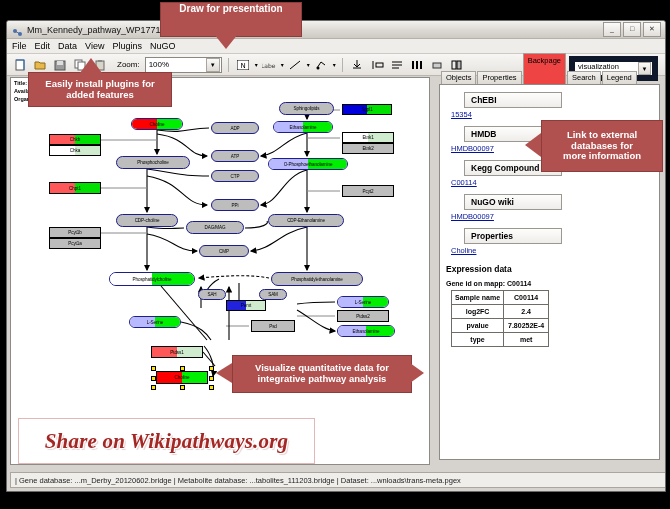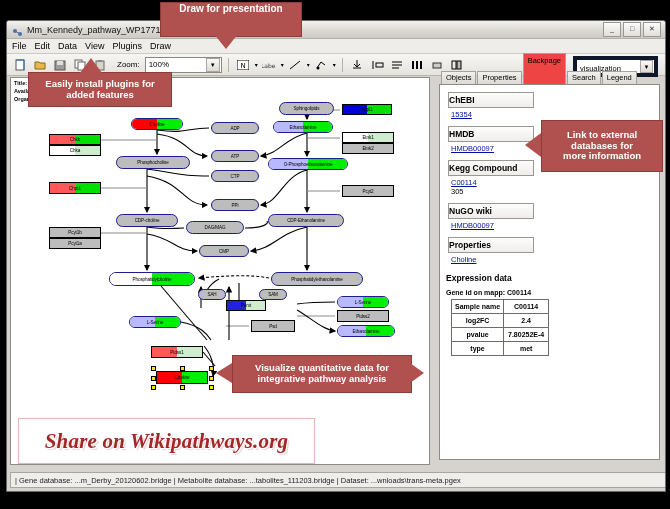--- a/index.html
+++ b/index.html
@@ -26,42 +26,42 @@
   .tbi{width:15px;height:15px;border:1px solid transparent;display:flex;align-items:center;justify-content:center;}
   .tbi svg{display:block;}
   .zoomlbl{font-size:8px;color:#000;margin-left:6px;margin-right:2px;}
   .zoomsel{width:72px;height:14px;border:1px solid #8b8781;background:#fff;font-size:8px;
            display:flex;align-items:center;padding-left:3px;position:relative;color:#000;}
   .zoomsel .arr{position:absolute;right:1px;top:0;width:12px;height:12px;background:linear-gradient(#fafaf9,#dedad4);
                 border:1px solid #a9a49e;display:flex;align-items:center;justify-content:center;font-size:6px;}
   .sep{width:1px;height:14px;background:#b6b2ac;margin:0 3px;}
   .tdd{font-size:6px;color:#000;display:flex;align-items:center;gap:1px;}
 
-  .vissel{position:absolute;right:7px;top:35px;width:74px;height:13px;border:4px solid #0f172a;background:#fff;
-          font-size:7.5px;display:flex;align-items:flex-end;padding-left:3px;color:#000;}
+  .vissel{position:absolute;right:7px;top:35px;width:74px;height:13px;border:6px solid #0f172a;background:#fff;
+          font-size:7.5px;display:flex;align-items:flex-start;padding-left:3px;color:#000;}
   .vissel .arr{position:absolute;right:1px;top:0px;width:11px;height:11px;background:linear-gradient(#fafaf9,#dedad4);
                border:1px solid #a9a49e;display:flex;align-items:center;justify-content:center;font-size:6px;}
 
   
   .canvas{position:absolute;left:3px;top:56px;width:418px;height:386px;background:#fff;border:1px solid #8e8a85;
           overflow:hidden;}
   .hdrtxt{position:absolute;left:3px;font-size:5.5px;color:#000;font-weight:bold;}
   .statusbar{position:absolute;left:3px;bottom:3px;width:650px;height:14px;background:#f0eeeb;
              border:1px solid #a9a59f;font-size:7.5px;color:#222;display:flex;align-items:center;padding-left:4px;}
 
   
   .rpanel{position:absolute;right:3px;top:50px;width:231px;height:389px;}
   .tabstrip{display:flex;align-items:flex-end;height:14px;padding-left:10px;}
   .tab{font-size:7.5px;padding:1px 4px 1px 4px;border:1px solid #a5a19b;background:linear-gradient(#f2f0ed,#ddd9d3);
        margin-right:1px;color:#000;line-height:10px;}
   .tab.active{background:#ef4444;border-bottom:1px solid #fff;padding-top:2px;padding-bottom:18px;font-weight:normal;}
   .panelbody{position:absolute;left:8px;top:13px;width:219px;height:374px;background:#fff;border:1px solid #8e8a85;
              overflow:hidden;}
-  .bp-box{margin:7px 0 2px 8px;width:84px;border:1px solid #9b9792;background:linear-gradient(#fdfdfc,#efedea);
-          font-size:8.5px;font-weight:bold;padding:2px 0;color:#000;}
+  .bp-box{margin:7px 0 2px 24px;width:84px;border:1px solid #9b9792;background:linear-gradient(#fdfdfc,#efedea);
+          font-size:8.5px;font-weight:bold;padding:2px 6px;color:#000;}
   .bp-val{margin-left:11px;font-size:7.5px;color:#00119e;text-decoration:underline;display:block;}
   .bp-val.plain{color:#000;text-decoration:none;}
   .exp-hdr{margin:9px 0 6px 6px;font-size:8.5px;font-weight:bold;color:#000;}
   .gene-line{margin-left:6px;font-size:7px;font-weight:bold;color:#000;}
   .dtable{margin:3px 0 0 11px;border-collapse:collapse;}
   .dtable td{border:1px solid #6f6b66;font-size:7px;text-align:center;padding:1px 3px;color:#000;
              background:#fff;min-width:38px;height:11px;font-weight:bold;}
 
   
   .node{position:absolute;box-sizing:border-box;font-size:4.6px;color:#000;display:flex;align-items:center;
@@ -106,21 +106,21 @@
         <span class="tb-btn">✕</span>
       </span>
     </div>
 
     <div class="menubar">
       <span>File</span>
       <span>Edit</span>
       <span>Data</span>
       <span>View</span>
       <span>Plugins</span>
-      <span>Draw</span>
+      <span>NuGO</span>
     </div>
 
     <div class="toolbar">
       <span class="tbi">
           <svg width="12" height="12">
             <rect x="2" y="1" width="8" height="10" fill="#fff" stroke="#555"></rect>
             <path d="M2 1 L10 1 L10 11" fill="none" stroke="#2d6fb8"></path>
           </svg>
         </span>
       <span class="tbi">
@@ -446,21 +446,20 @@
         <span class="tab">Legend</span>
       </div>
       <div class="panelbody">
         <div id="bp-layer">
             <div class="bp-box">ChEBI</div>
             <a class="bp-val">15354</a>
             <div class="bp-box">HMDB</div>
             <a class="bp-val">HMDB00097</a>
             <div class="bp-box">Kegg Compound</div>
             <a class="bp-val">C00114</a>
-            <a class="bp-val plain">305</a>
             <div class="bp-box">NuGO wiki</div>
             <a class="bp-val">HMDB00097</a>
             <div class="bp-box">Properties</div>
             <a class="bp-val">Choline</a>
           </div>
         <div class="exp-hdr">Expression data</div>
         <div class="gene-line">Gene id on mapp: C00114</div>
         <table class="dtable">
           <tbody id="exp-rows">
               <tr>

